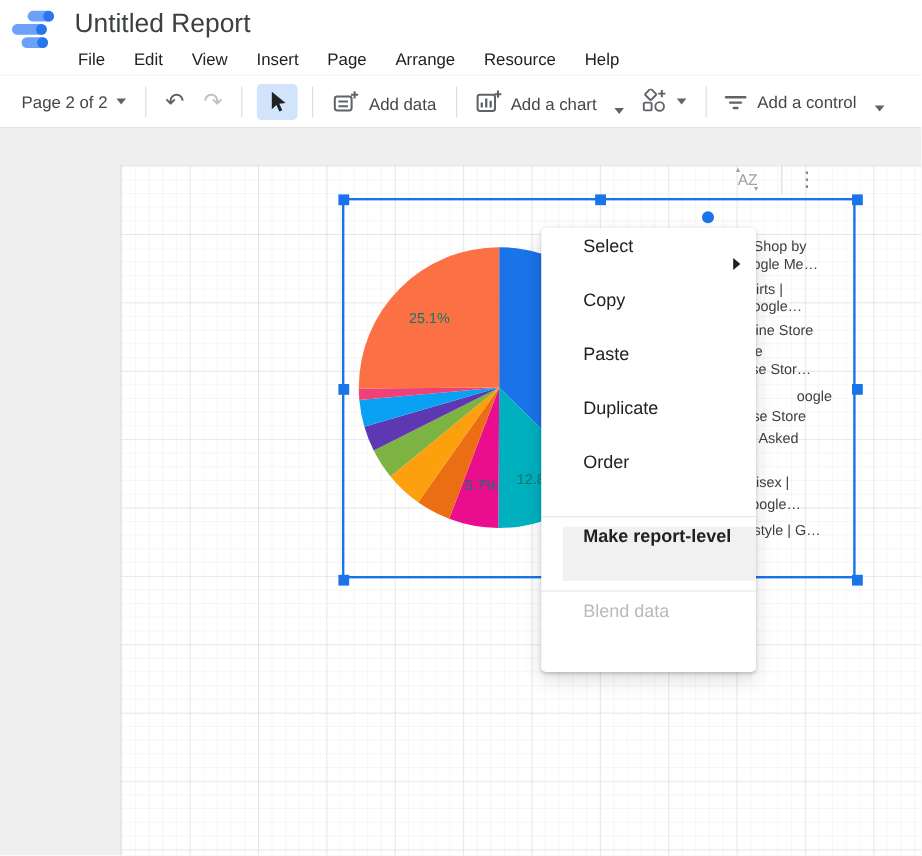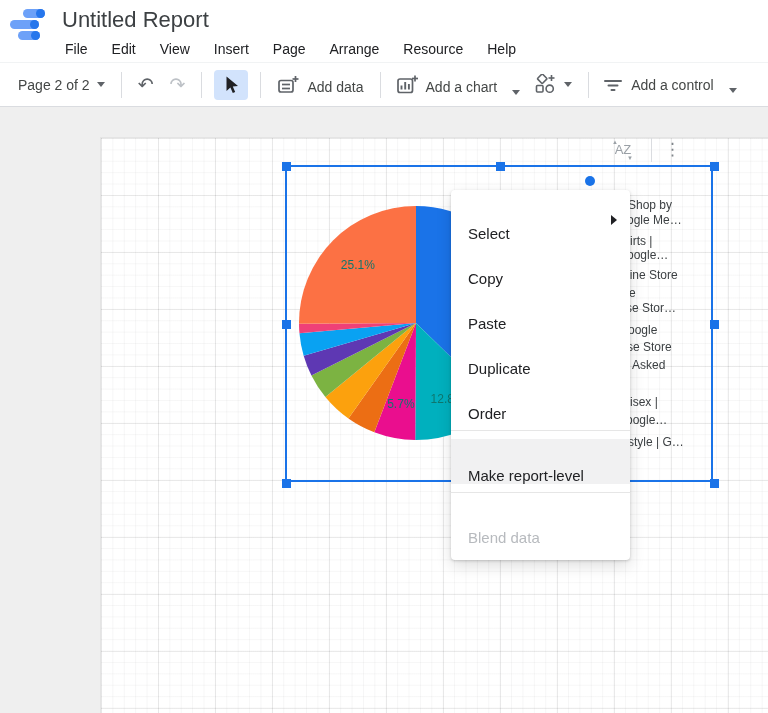--- a/index.html
+++ b/index.html
@@ -73,23 +73,23 @@
 
   
   .selection { position:absolute; left:285px; top:58px; width:428px; height:317px;
     border:2px solid #1a73e8; }
   .handle { position:absolute; width:9px; height:9px; background:#1a73e8; }
 
   
   .ctx-menu { position:absolute; left:451px; top:83px; width:179px; background:#fff;
     border-radius:4px; padding:7px 0 14px 0;
     box-shadow:0 1px 3px rgba(0,0,0,.18), 0 6px 16px rgba(0,0,0,.13); }
-  .cm-item { position:relative; height:45px; display:flex; align-items:flex-end;
-    padding-left:17px; font-size:15px; color:#202124; cursor:pointer; }
-  .cm-item.hl { background:#f1f1f2; }
+  .cm-item { position:relative; height:45px; display:flex; align-items:flex-start;
+    padding-left:17px; font-size:15px; color:#202124; cursor:pointer;margin-left:18px; }
+  .cm-item.hl { background:#f1f1f2;font-weight:bold; }
   .cm-item.dis { color:#b7babe; cursor:default; }
   .cm-arrow { position:absolute; right:13px; top:50%; margin-top:-5px; width:0; height:0;
     border-top:5px solid transparent; border-bottom:5px solid transparent;
     border-left:6px solid #202124; }
   .cm-sep { height:1px; background:#e6e6e6; margin:8px 0; }
 </style>
 </head>
 <body>
 
 <div class="header">
@@ -198,21 +198,21 @@
     <span>Home</span>
   </div>
   <div id="legend-frags">
       <span class="legend-frag" style="left: 628px; top: 91px;">Shop by</span>
       <span class="legend-frag" style="left: 627px; top: 106px;">ogle Me…</span>
       <span class="legend-frag" style="left: 630px; top: 127px;">irts |</span>
       <span class="legend-frag" style="left: 627px; top: 141px;">oogle…</span>
       <span class="legend-frag" style="left: 627px; top: 161px;">line Store</span>
       <span class="legend-frag" style="left: 629px; top: 179px;">e</span>
       <span class="legend-frag" style="left: 626px; top: 194px;">se Stor…</span>
-      <span class="legend-frag" style="left: 628px; top: 216px;">oogle</span>
+      <span class="legend-frag" style="left: 664px; top: 216px;">oogle</span>
       <span class="legend-frag" style="left: 627px; top: 233px;">se Store</span>
       <span class="legend-frag" style="left: 632px; top: 251px;">Asked</span>
       <span class="legend-frag" style="left: 630px; top: 288px;">isex |</span>
       <span class="legend-frag" style="left: 626px; top: 306px;">oogle…</span>
       <span class="legend-frag" style="left: 628px; top: 328px;">style | G…</span>
     </div>
 
   <div class="selection" style="border-color: rgb(26, 115, 232);">
       <div class="handle" style="left: -5.5px; top: -5.5px; background: rgb(26, 115, 232);"></div>
       <div class="handle" style="left: 208.5px; top: -5.5px; background: rgb(26, 115, 232);"></div>

